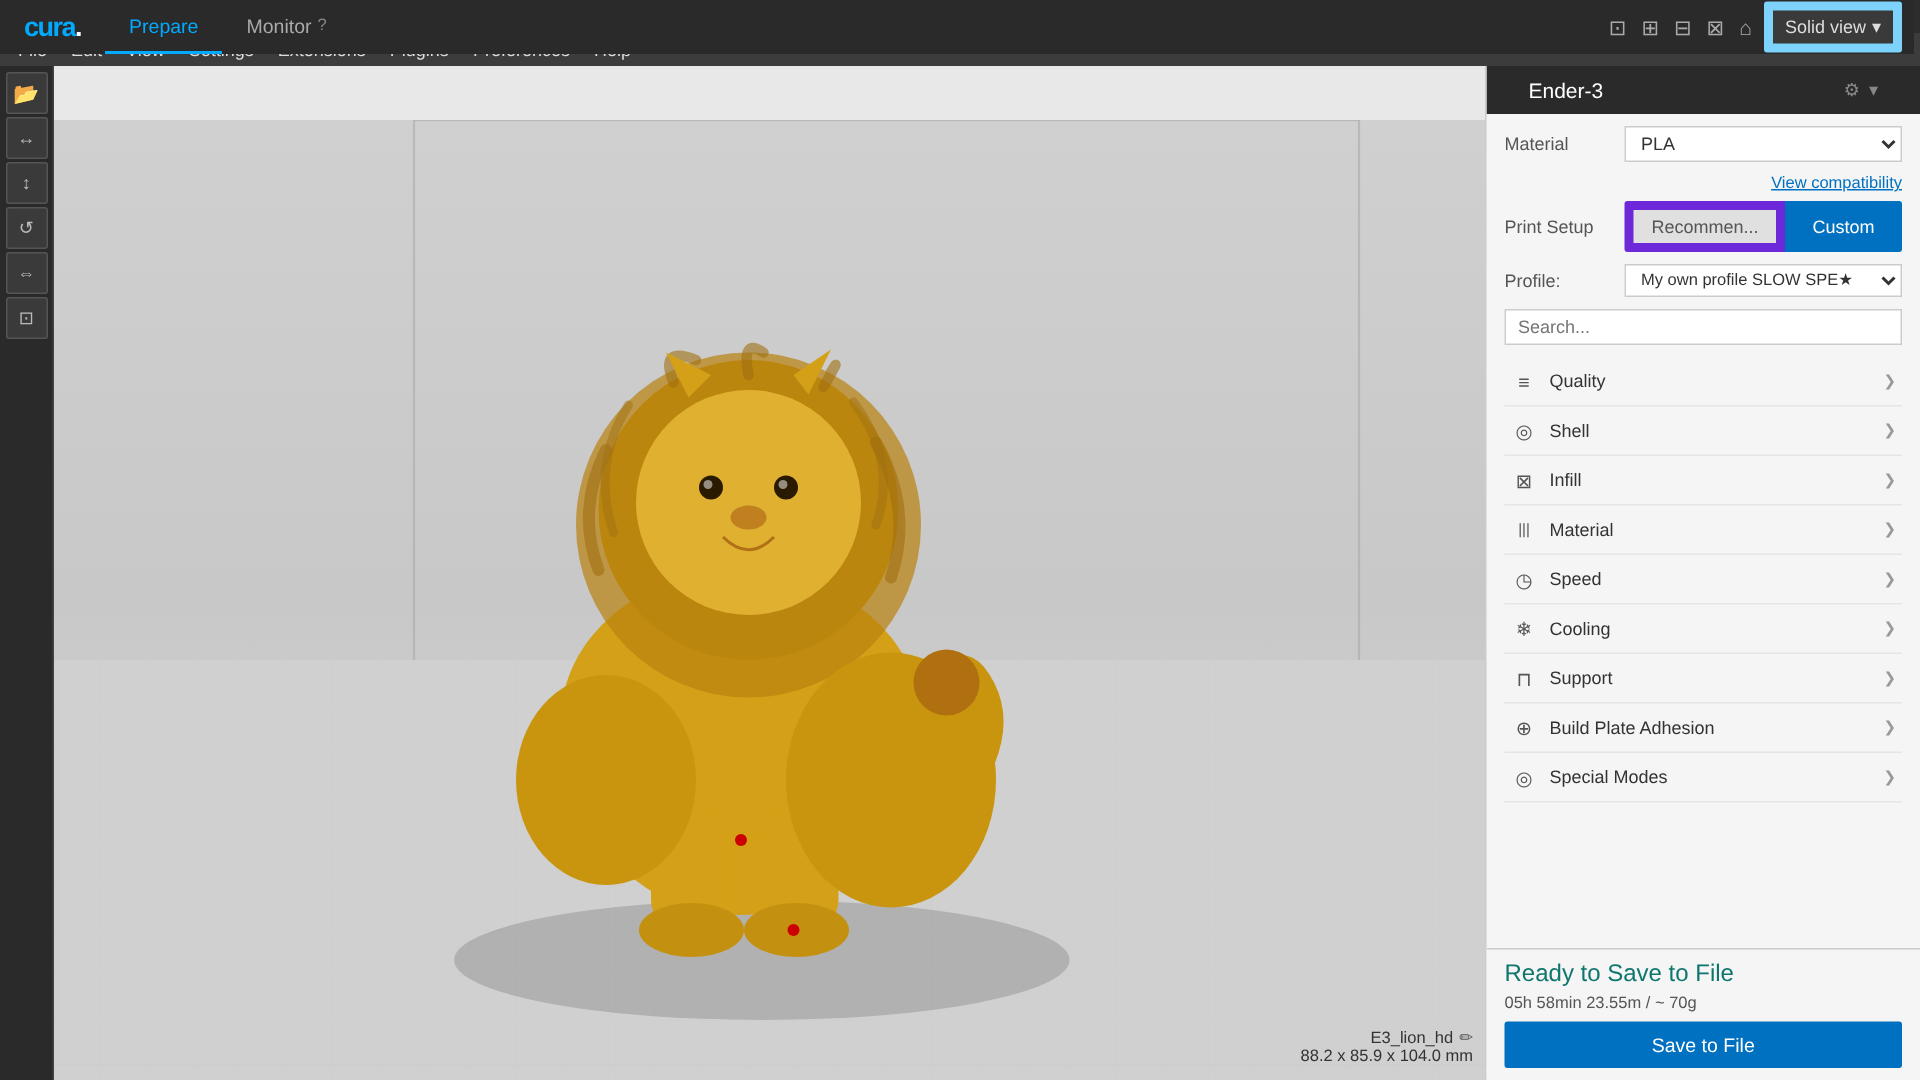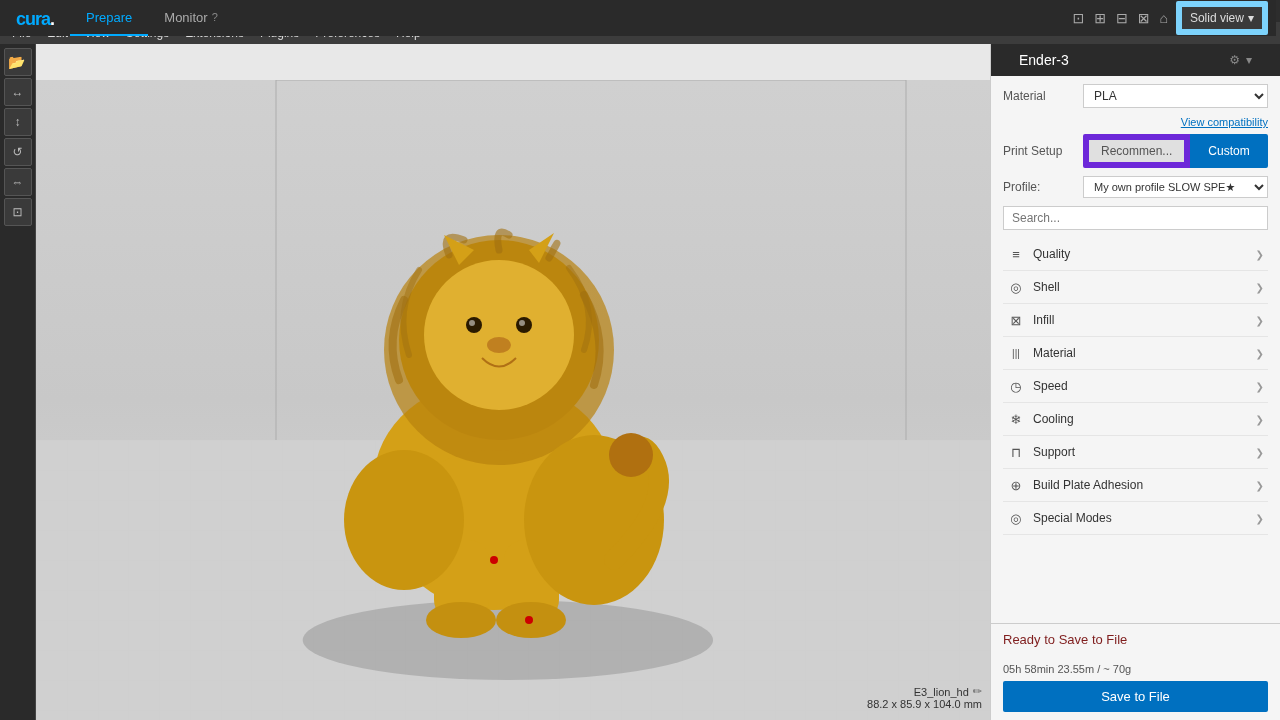--- a/index.html
+++ b/index.html
@@ -144,21 +144,21 @@
     .setting-left { display: flex; align-items: center; gap: 8px; }
     .setting-icon { width: 18px; height: 18px; display: flex; align-items: center; justify-content: center; color: #555; font-size: 13px; }
     .setting-name { font-size: 12px; color: #333; }
     .setting-arrow { color: #999; font-size: 10px; }
 
     
     #panel-footer {
       padding: 8px 12px; border-top: 1px solid #ccc; background: #f5f5f5;
     }
     #save-info { margin-bottom: 6px; }
-    #ready-text { font-size: 13px; color: #7f1d1d; font-weight: 500; margin-bottom: 16px; }
+    #ready-text { font-size: 16px; color: #0f766e; font-weight: 500; margin-bottom: 4px; }
     #print-stats { font-size: 11px; color: #555; }
     #save-btn {
       width: 100%; padding: 8px; background: #0070c0; color: #fff;
       border: none; font-size: 13px; cursor: pointer; border-radius: 2px;
       font-weight: 500;
     }
   </style>
 </head>
 <body>
 

